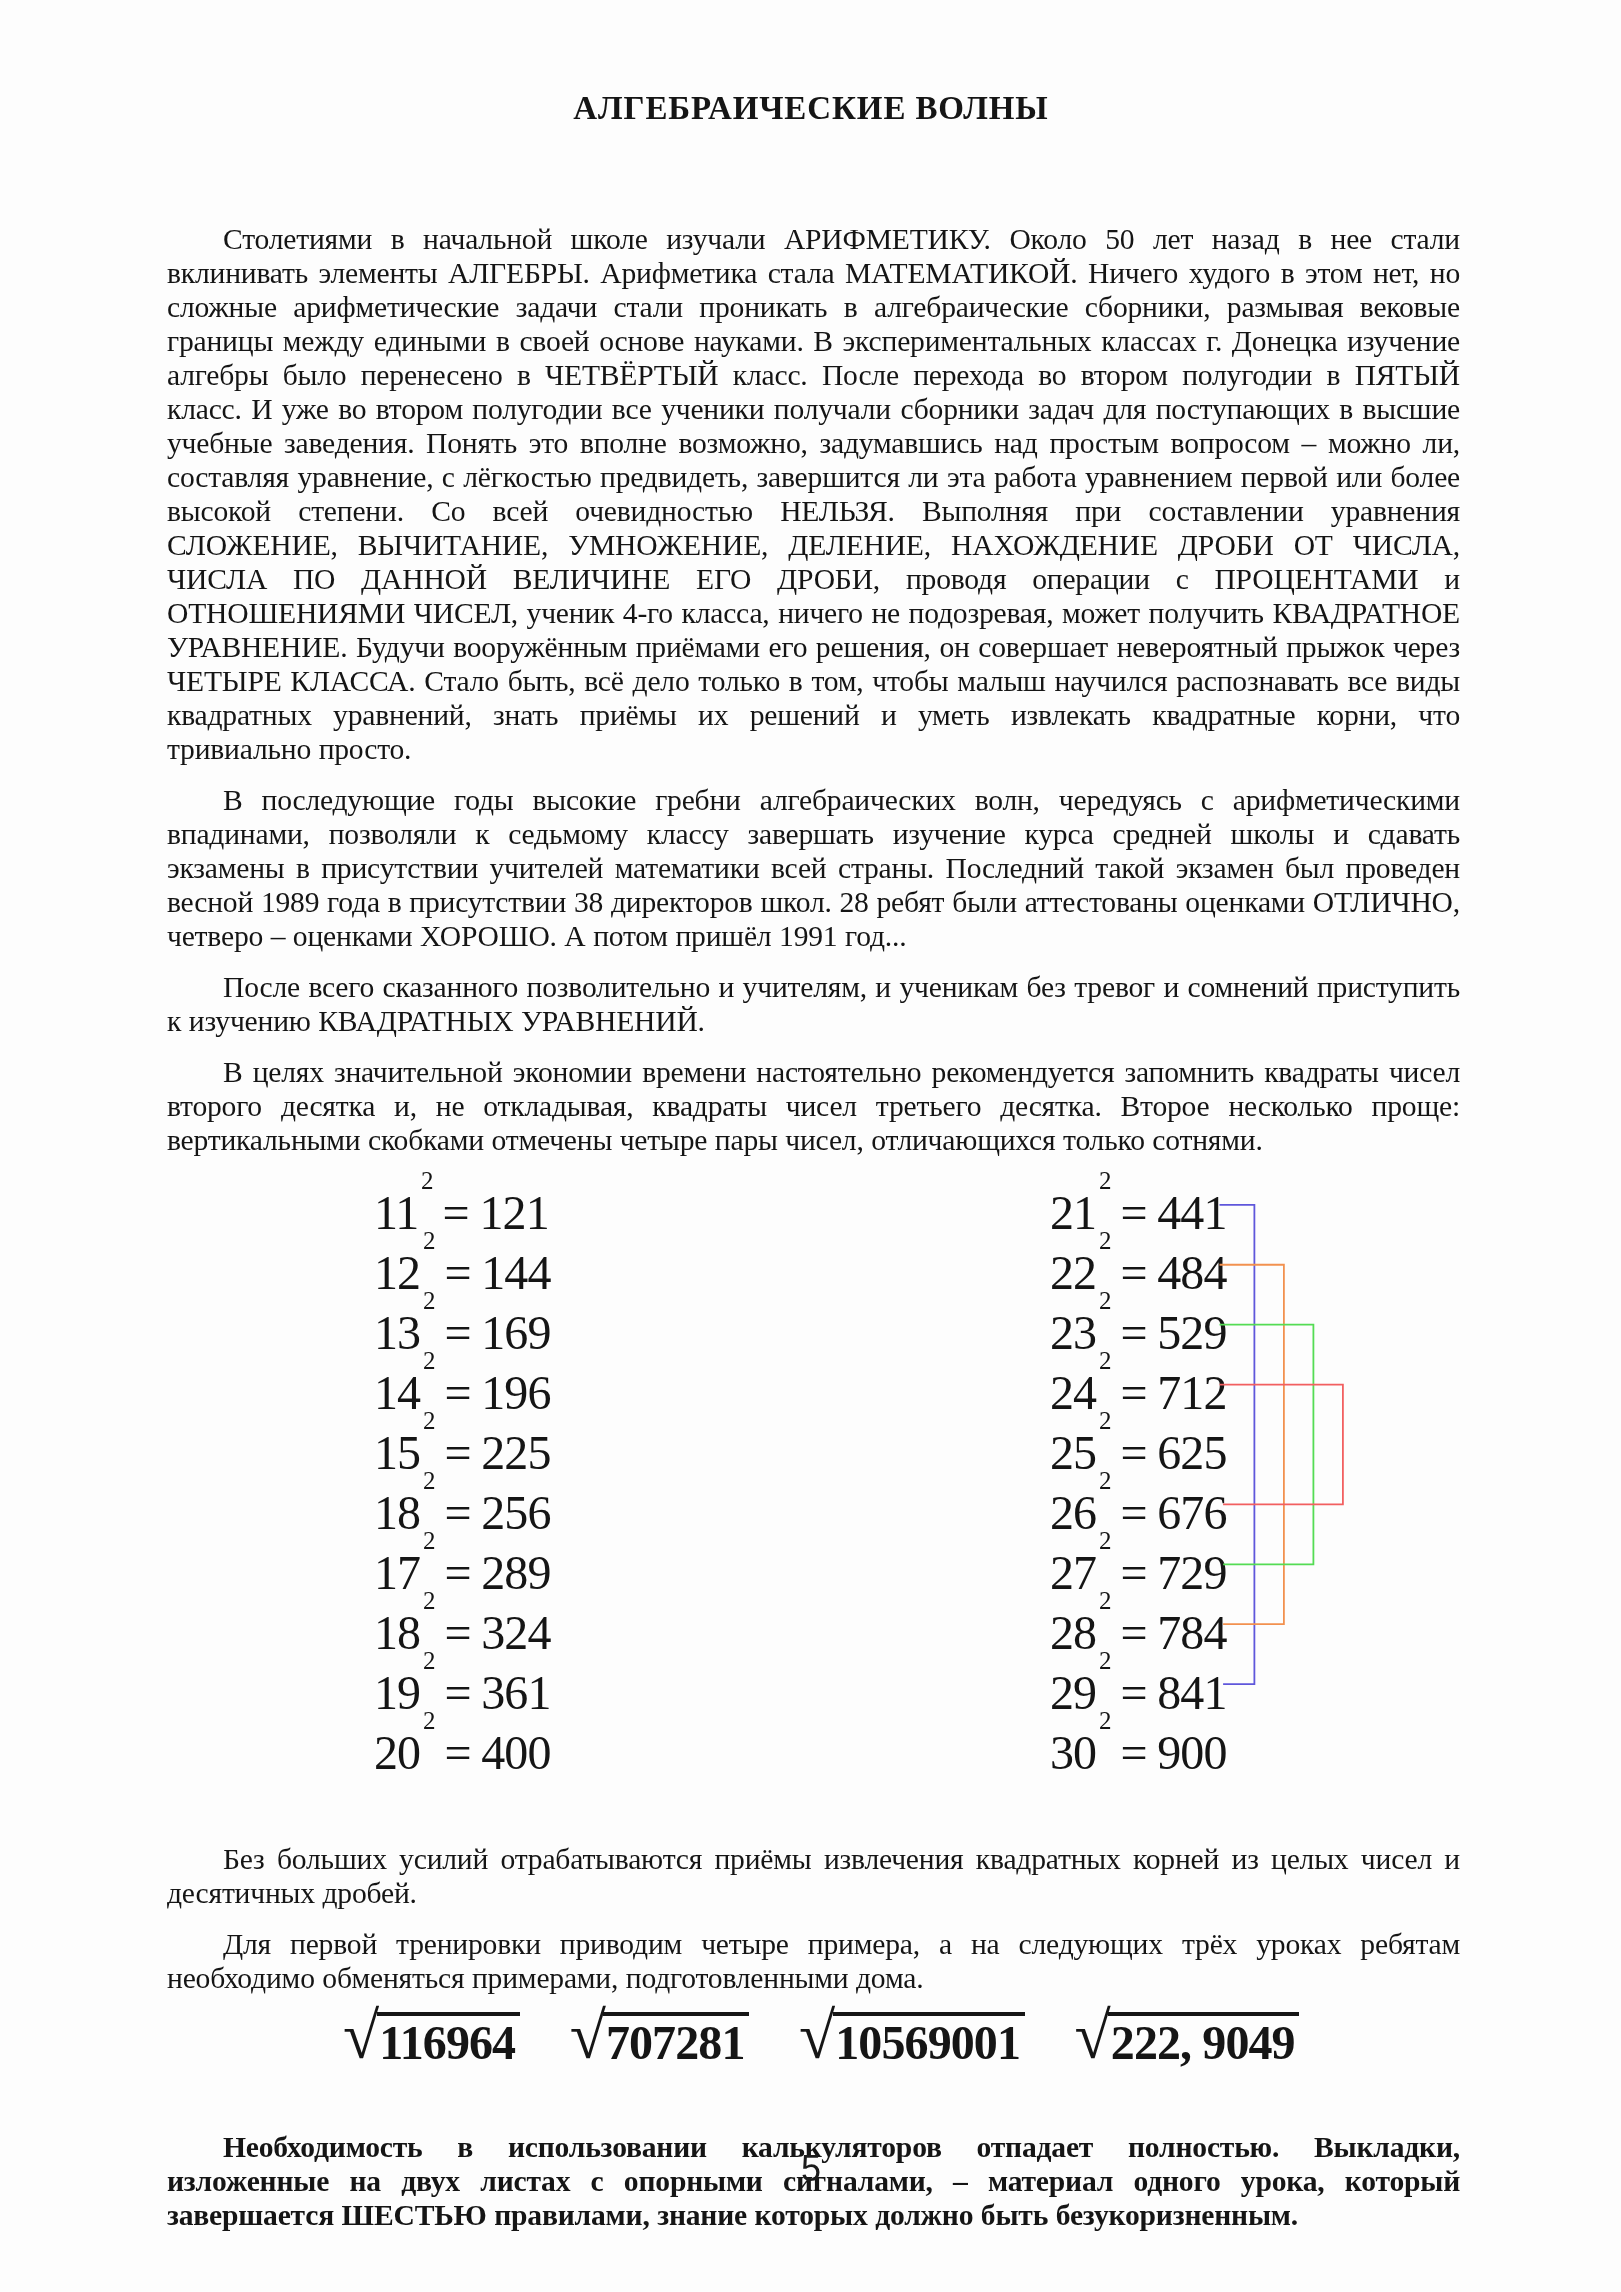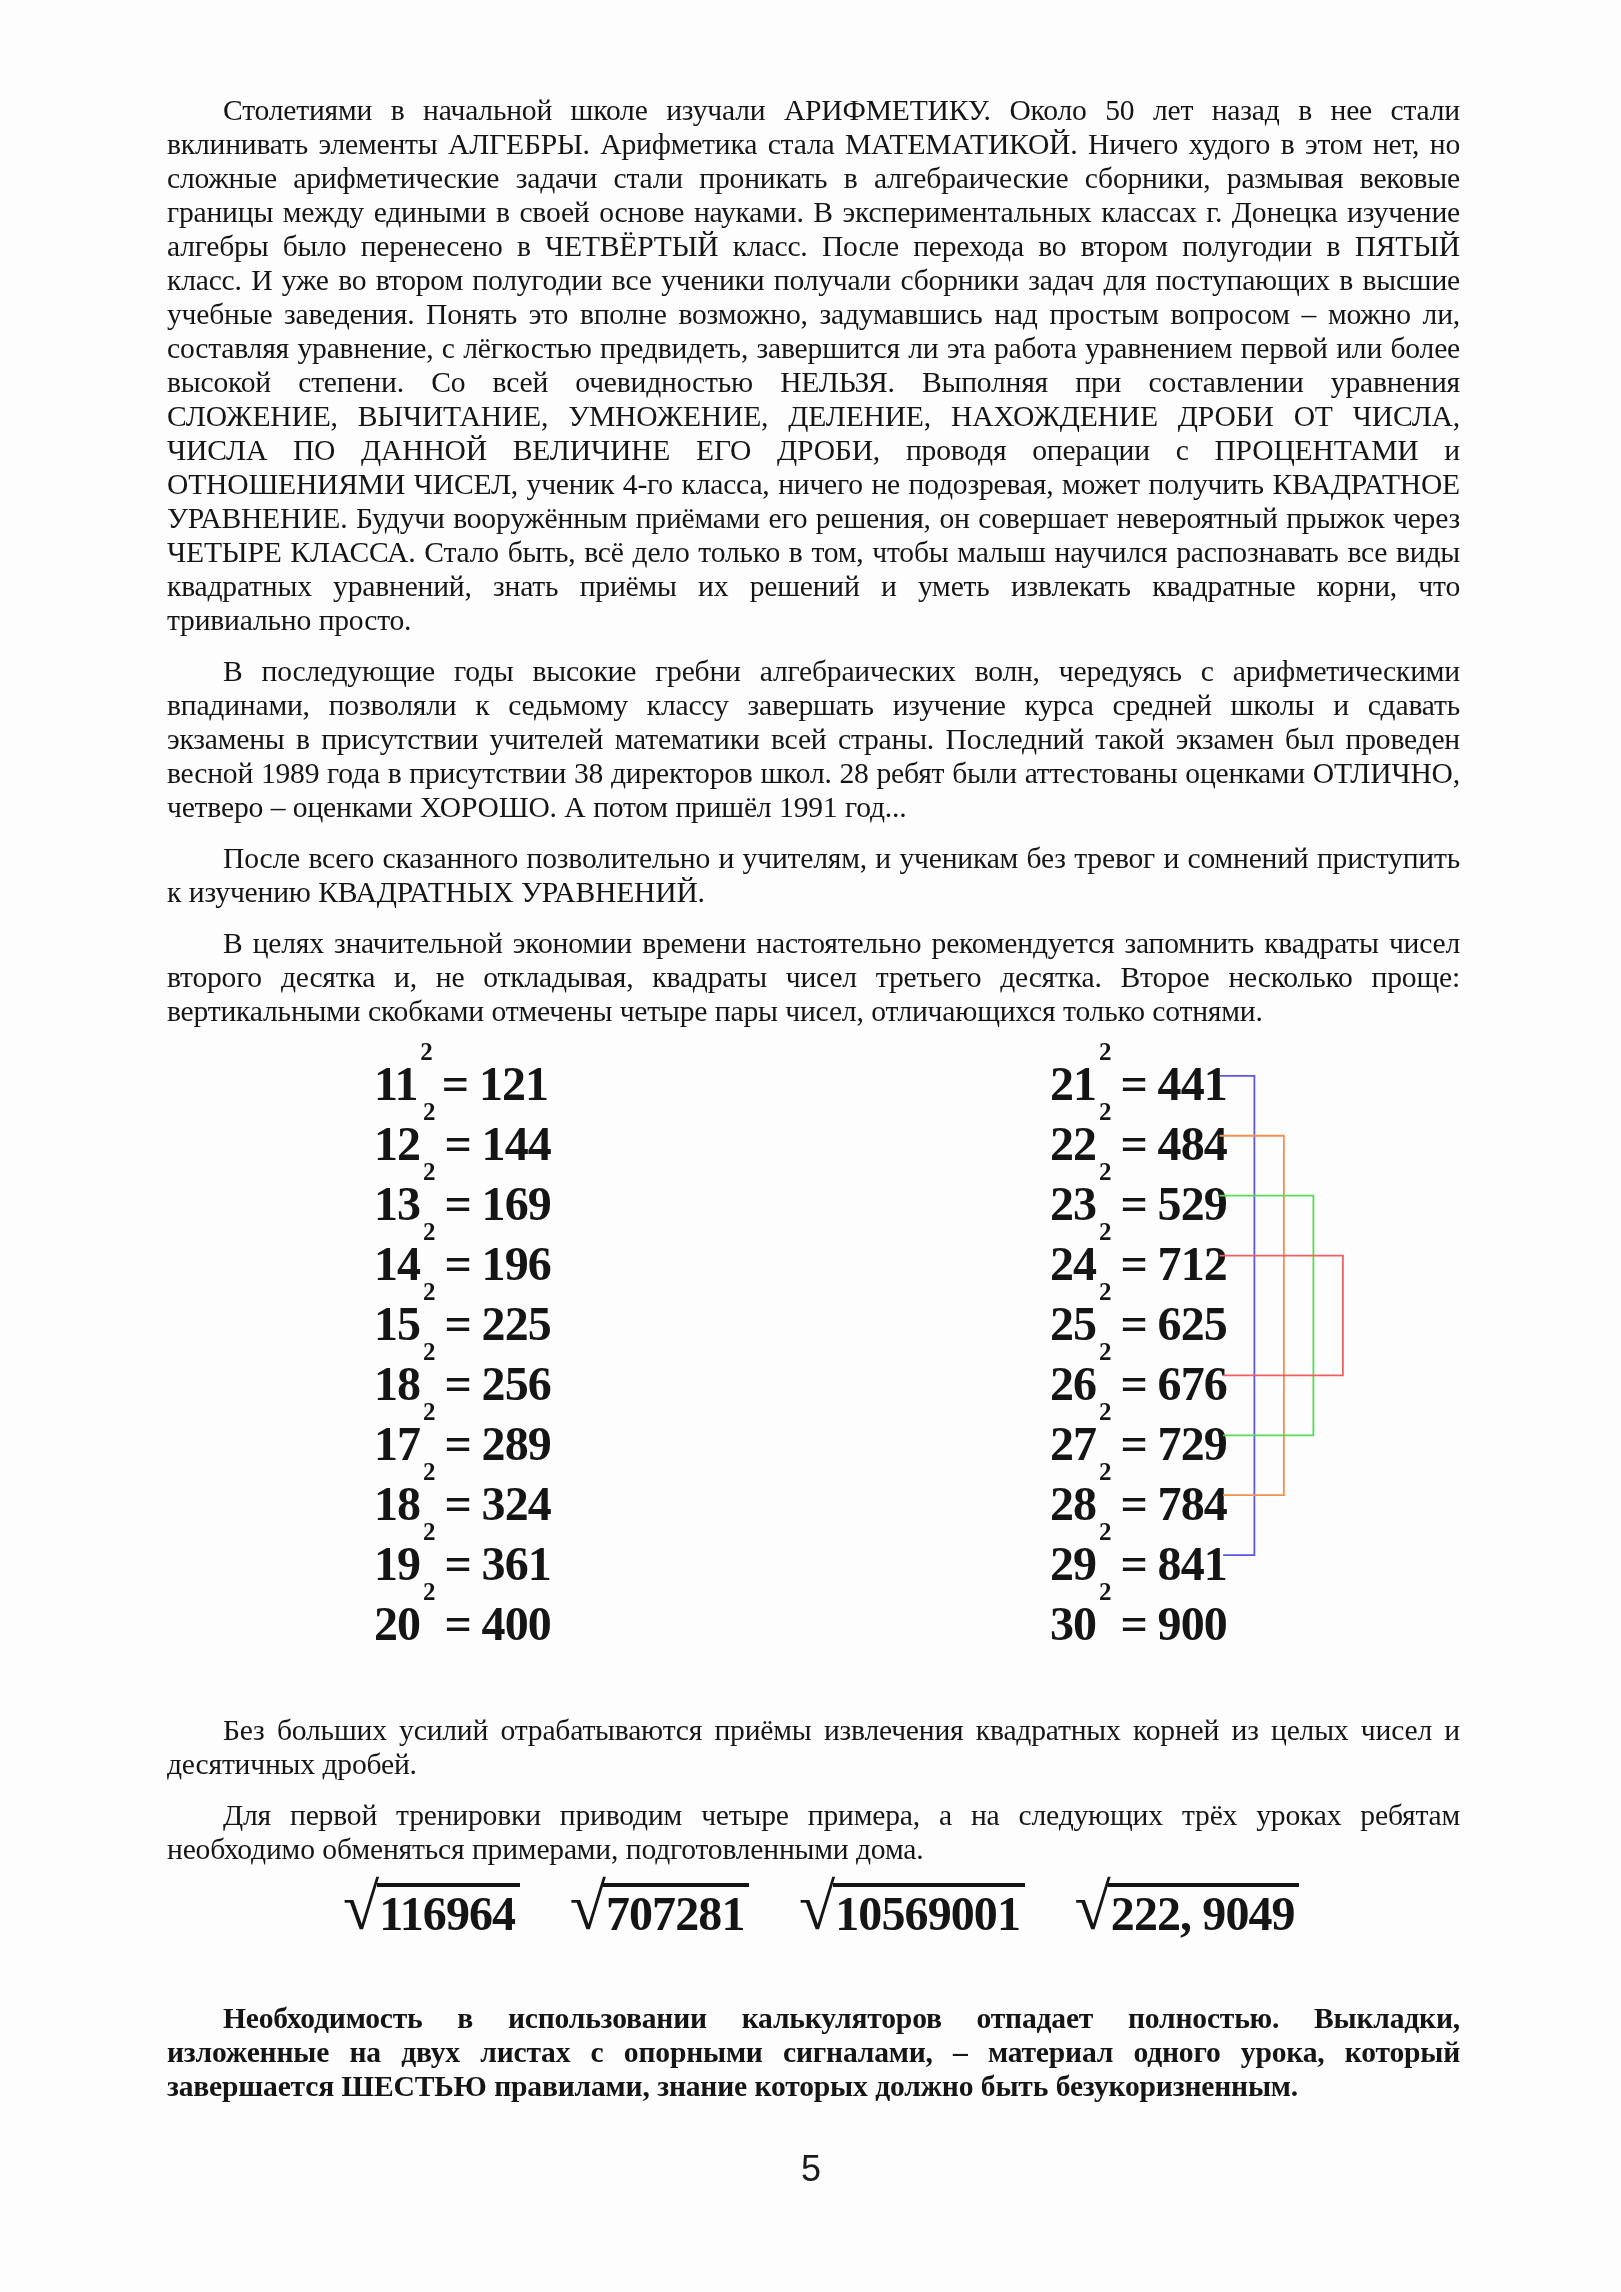--- a/index.html
+++ b/index.html
@@ -42,21 +42,21 @@
     position:relative;
     height:602px;
     margin-top:12.5px;
   }
   .sq-col{position:absolute;top:0;}
   .sq-col.left{left:224px;}
   .sq-col.right{left:900px;}
   .sq-row{
     height:60px;
     line-height:60px;
-    font-weight:bold;
+    font-weight:normal;
     font-size:48px;
     white-space:nowrap;
     letter-spacing:-0.9px;
   }
   .sq-exp{
     font-size:25px;
     position:relative;
     top:-23px;
     margin-left:2.7px;
     letter-spacing:0;
@@ -102,20 +102,21 @@
     text-align:center;
     font-family:"Liberation Sans","DejaVu Sans",sans-serif;
     font-size:36px;
     color:#1b1b1b;
   }
 </style>
 </head>
 <body>
 
 <div class="page">
+  <div class="doc-title">АЛГЕБРАИЧЕСКИЕ ВОЛНЫ</div>
 
   <div class="content">
     <p class="body p1">Столетиями в начальной школе изучали АРИФМЕТИКУ. Около 50 лет назад в нее стали вклинивать элементы АЛГЕБРЫ. Арифметика стала МАТЕМАТИКОЙ. Ничего худого в этом нет, но сложные арифметические задачи стали проникать в алгебраические сборники, размывая вековые границы между едиными в своей основе науками. В экспериментальных классах г. Донецка изучение алгебры было перенесено в ЧЕТВЁРТЫЙ класс. После перехода во втором полугодии в ПЯТЫЙ класс. И уже во втором полугодии все ученики получали сборники задач для поступающих в высшие учебные заведения. Понять это вполне возможно, задумавшись над простым вопросом – можно ли, составляя уравнение, с лёгкостью предвидеть, завершится ли эта работа уравнением первой или более высокой степени. Со всей очевидностью НЕЛЬЗЯ. Выполняя при составлении уравнения СЛОЖЕНИЕ, ВЫЧИТАНИЕ, УМНОЖЕНИЕ, ДЕЛЕНИЕ, НАХОЖДЕНИЕ ДРОБИ ОТ ЧИСЛА, ЧИСЛА ПО ДАННОЙ ВЕЛИЧИНЕ ЕГО ДРОБИ, проводя операции с ПРОЦЕНТАМИ и ОТНОШЕНИЯМИ ЧИСЕЛ, ученик 4-го класса, ничего не подозревая, может получить КВАДРАТНОЕ УРАВНЕНИЕ. Будучи вооружённым приёмами его решения, он совершает невероятный прыжок через ЧЕТЫРЕ КЛАССА. Стало быть, всё дело только в том, чтобы малыш научился распознавать все виды квадратных уравнений, знать приёмы их решений и уметь извлекать квадратные корни, что тривиально просто.</p>
     <p class="body">В последующие годы высокие гребни алгебраических волн, чередуясь с арифметическими впадинами, позволяли к седьмому классу завершать изучение курса средней школы и сдавать экзамены в присутствии учителей математики всей страны. Последний такой экзамен был проведен весной 1989 года в присутствии 38 директоров школ. 28 ребят были аттестованы оценками ОТЛИЧНО, четверо – оценками ХОРОШО. А потом пришёл 1991 год...</p>
     <p class="body">После всего сказанного позволительно и учителям, и ученикам без тревог и сомнений приступить к изучению КВАДРАТНЫХ УРАВНЕНИЙ.</p>
     <p class="body">В целях значительной экономии времени настоятельно рекомендуется запомнить квадраты чисел второго десятка и, не откладывая, квадраты чисел третьего десятка. Второе несколько проще: вертикальными скобками отмечены четыре пары чисел, отличающихся только сотнями.</p>
 
     <div class="squares">
       <div class="sq-col left" id="sq-left">
           <div class="sq-row"><span>11</span><sup class="sq-exp">2</sup><span class="sq-eq">=</span><span>121</span></div>

